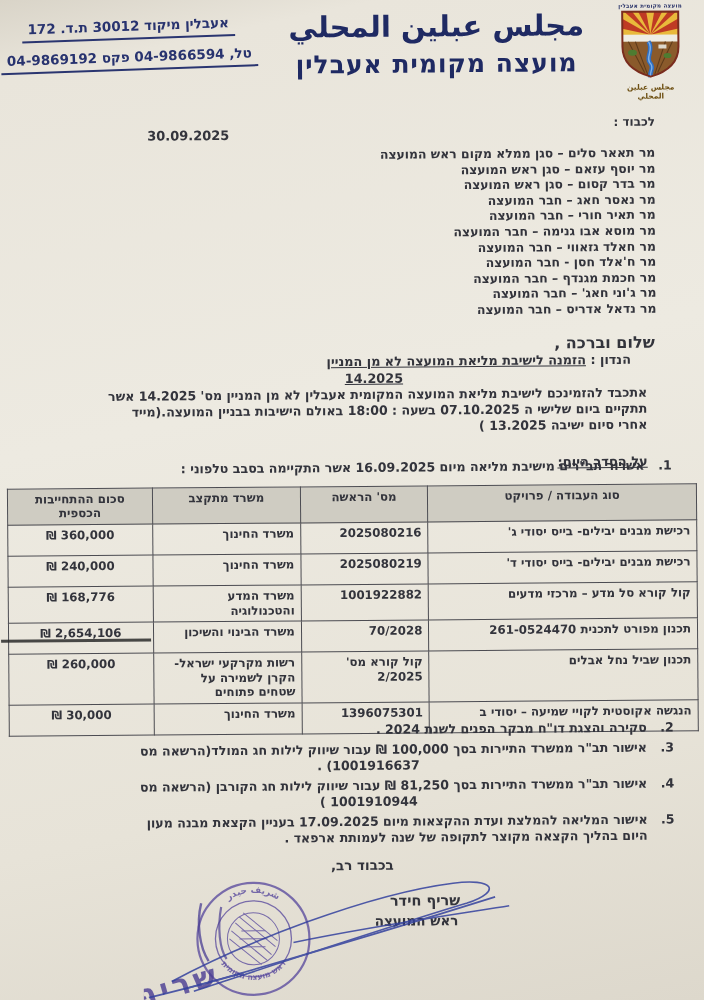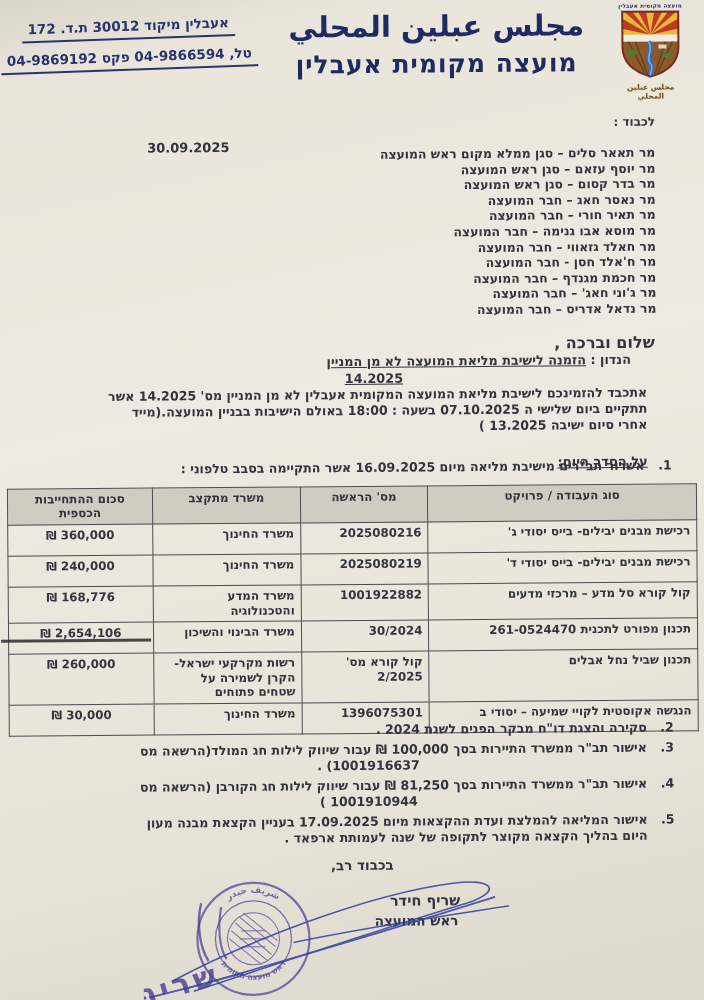--- a/index.html
+++ b/index.html
@@ -13,21 +13,21 @@
   .hdr-he{font-size:25px;font-weight:700;line-height:34px;letter-spacing:1px;}
   .contact{position:absolute;top:16px;left:4px;color:#28336f;font-weight:700;font-size:13.5px;
            transform:rotate(-1.6deg);text-align:center;direction:rtl;}
   .contact div{display:inline-block;white-space:nowrap;border-bottom:2px solid #2a3570;padding:0 6px 4px;}
   .contact .l2{margin-top:9px;}
   .logo{position:absolute;top:5px;right:12px;width:76px;text-align:center;color:#1f2a63;}
   .logo-top{font-size:5.5px;font-weight:700;letter-spacing:.3px;}
   .logo-bottom{font-size:7.5px;font-weight:700;color:#6d4f12;}
   
   .to{position:absolute;top:117px;right:46px;font-weight:700;font-size:12px;}
-  .date{position:absolute;top:127px;left:150px;font-weight:700;font-size:13px;direction:ltr;margin-top:12px;}
+  .date{position:absolute;top:127px;left:150px;font-weight:700;font-size:13px;direction:ltr;}
   .recipients{position:absolute;top:147px;right:46px;font-weight:700;font-size:12.4px;
               line-height:15.6px;text-align:right;white-space:nowrap;}
   .greeting{position:absolute;top:335px;right:48px;font-weight:700;font-size:16px;}
   .subject{position:absolute;top:354px;right:72px;width:560px;font-weight:700;font-size:12.8px;text-align:right;}
   .subject .u{text-decoration:underline;}
   .subject-num{padding-right:228px;text-align:right;margin-top:2px;}
   .subject-num span{text-decoration:underline;}
   .body-par{position:absolute;top:387px;right:56px;width:600px;font-size:12.6px;font-weight:600;
             line-height:16px;text-align:right;}
   .agenda-label{position:absolute;top:438px;right:56px;font-weight:700;font-size:13px;text-decoration:underline;margin-top:18px;}
@@ -177,21 +177,21 @@
 
           <tr>
             <td class="c-project">קול קורא סל מדע – מרכזי מדעים</td>
             <td class="c-auth">1001922882</td>
             <td class="c-ministry">משרד המדע והטכנולוגיה</td>
             <td class="c-amount">168,776 ₪</td>
           </tr>
 
           <tr>
             <td class="c-project">תכנון מפורט לתכנית 261-0524470</td>
-            <td class="c-auth">30/2024</td>
+            <td class="c-auth">70/2028</td>
             <td class="c-ministry">משרד הבינוי והשיכון</td>
             <td class="c-amount">2,654,106 ₪</td>
           </tr>
 
           <tr>
             <td class="c-project">תכנון שביל נחל אבלים</td>
             <td class="c-auth">קול קורא מס' 2/2025</td>
             <td class="c-ministry">רשות מקרקעי ישראל- הקרן לשמירה על שטחים פתוחים</td>
             <td class="c-amount">260,000 ₪</td>
           </tr>

